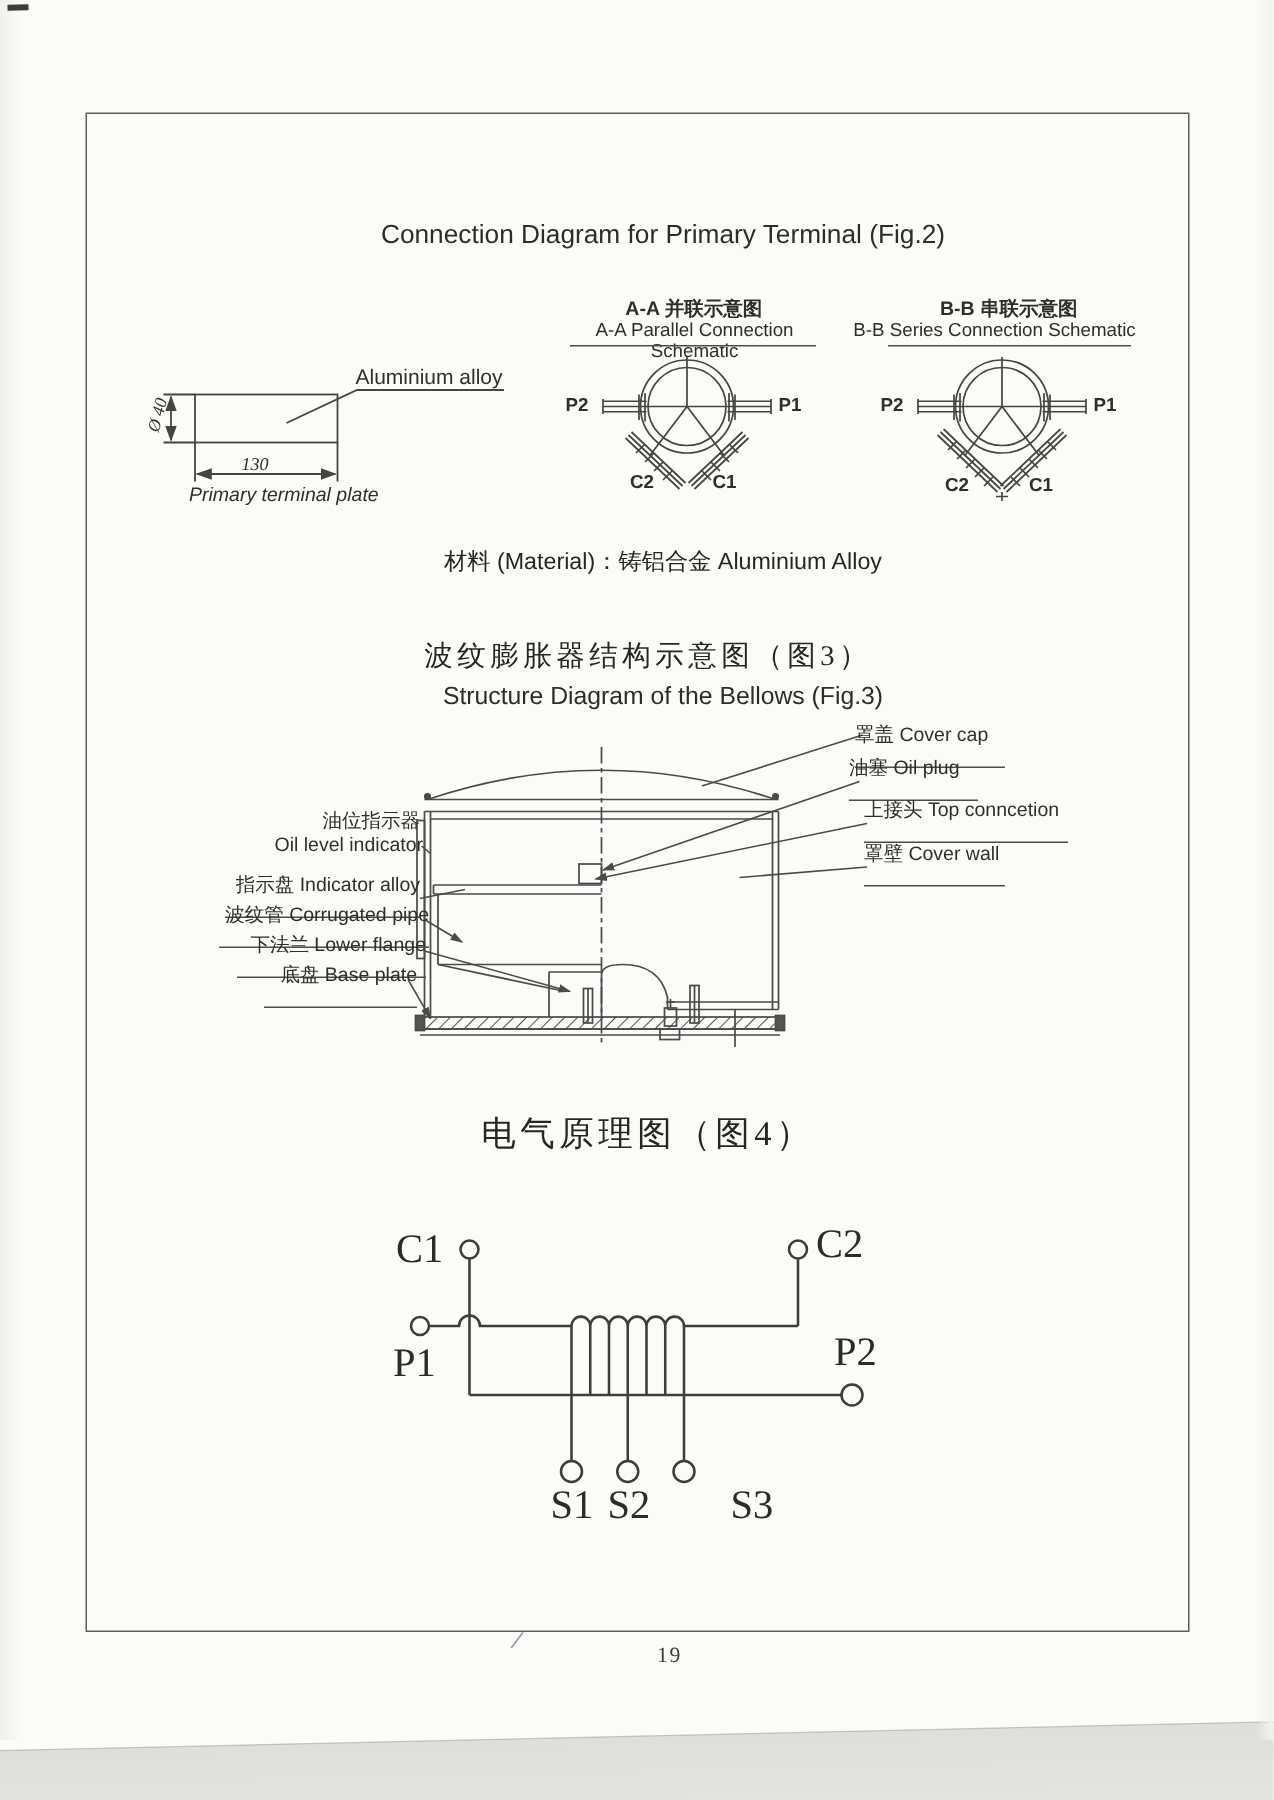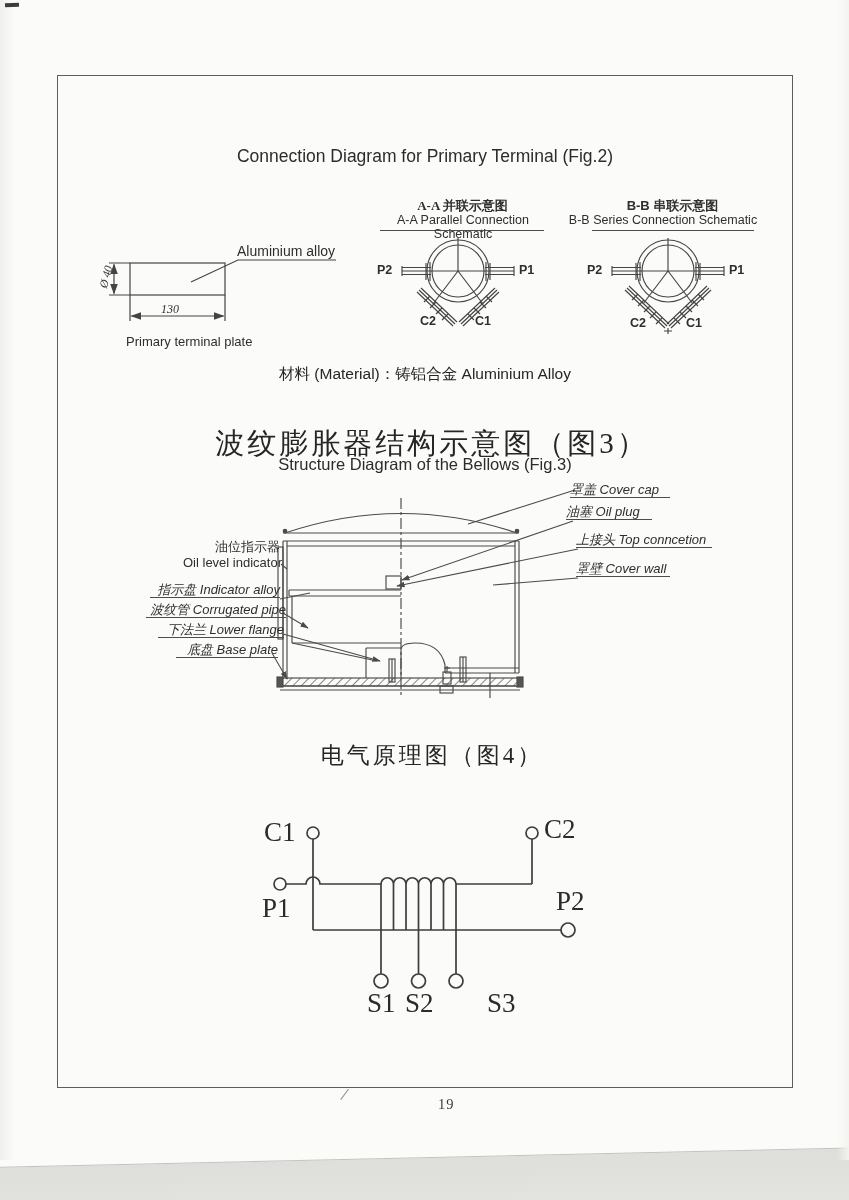--- a/index.html
+++ b/index.html
@@ -12,24 +12,24 @@
      background:linear-gradient(270deg,#f2f2ef, rgba(251,251,249,0)); }
   .abs { position:absolute; }
   .frame { position:absolute; left:57px; top:75px; width:736px; height:1013px;
      border:1.5px solid #5d5d5b; }
   .scan-dash { position:absolute; left:5px; top:3px; width:14px; height:4px; background:#3c3c3a; transform:rotate(-2deg); }
   .bottom-edge { position:absolute; left:-30px; top:1157px; width:920px; height:100px;
      background:linear-gradient(180deg,#dededb,#e9e9e6); border-top:1.5px solid #c2c2bf;
      transform:rotate(-1.3deg); }
   .title-zh { position:absolute; left:57px; width:736px; text-align:center; padding-left:14px;
      font-family:"Liberation Serif", serif; color:#262624; letter-spacing:3px; }
-  .title-en { position:absolute; left:57px; width:736px; text-align:center; 
+  .title-en { position:absolute; left:74px; width:736px; text-align:center; 
      color:#2c2c2a; }
   .callout { position:absolute; font-size:13px; color:#2e2e2c; white-space:nowrap; line-height:15px; }
-  .ul { border-bottom:1.3px solid #4c4c4a; padding-bottom:0;font-style:italic; }
+  .ul { border-bottom:1.3px solid #4c4c4a; padding-bottom:14px; }
   .r { text-align:right; }
   .term { position:absolute; font-family:"Liberation Serif", serif; font-size:27px; color:#2b2b29; }
   .sterm { position:absolute; font-size:12.5px; font-weight:bold; color:#2e2e2c; }
   .subline { position:absolute; height:1.4px; background:#4c4c4a; }
   svg { position:absolute; overflow:visible; }
   .ital { font-style:italic; font-family:"Liberation Serif", serif; }
 </style>
 </head>
 <body>
 
@@ -50,23 +50,23 @@
       <path d="M35,23 H14 M35,55 H14"></path>
       <line x1="19" y1="24.5" x2="19" y2="53.5" marker-start="url(#arrD)" marker-end="url(#arrD)"></line>
       <path d="M35,55 V81 M130,55 V81"></path>
       <line x1="36.5" y1="76" x2="128.5" y2="76" marker-start="url(#arrD)" marker-end="url(#arrD)"></line>
       <path d="M96,42 L143,20 H241"></path>
     </g>
   </svg>
   <span class="callout" style="left:237px; top:244px; font-size:14px;">Aluminium alloy</span>
   <span class="callout ital" style="left:96px; top:286px; font-size:11.5px; transform:rotate(-75deg); transform-origin:left top;">Ø 40</span>
   <span class="callout ital" style="left:161px; top:302px; font-size:12px;">130</span>
-  <span class="callout" style="left:126px; top:334px;">Primary terminal plate</span>
-
-  <span class="sterm" style="left:375px; top:197px; width:175px; text-align:center; font-size:13px;font-family:Liberation Serif, serif;">A-A 并联示意图</span>
+  <span class="callout" style="left:126px; top:322px;font-style:italic;">Primary terminal plate</span>
+
+  <span class="sterm" style="left:375px; top:197px; width:175px; text-align:center; font-size:13px;">A-A 并联示意图</span>
   <span class="sterm" style="left:368px; top:213px; width:190px; text-align:center; font-weight:normal;">A-A Parallel  Connection Schematic</span>
   <div class="subline" style="left:380px; top:230px; width:164px;"></div>
   <svg width="170" height="105" viewBox="0 0 170 105" style="left:375px; top:235px;">
     <g stroke="#454543" stroke-width="1.15" fill="none">
       <circle cx="83" cy="36" r="31"></circle>
       <circle cx="83" cy="36" r="26"></circle>
       <path d="M83,3 V36 M27,36 H139 M83,36 L58,69 M83,36 L108,69"></path>
       <path d="M27,32.5 H56 M27,39.5 H56 M27,31 V41"></path>
       <path d="M110,32.5 H139 M110,39.5 H139 M139,31 V41"></path>
       <path d="M51,28 V45 M55,27 V46 M111,27 V46 M115,28 V45"></path>
@@ -99,21 +99,21 @@
       <path d="M83,93 V99 M79,96 H87"></path>
     </g>
   </svg>
   <span class="sterm" style="left:587px; top:263px;">P2</span>
   <span class="sterm" style="left:729px; top:263px;">P1</span>
   <span class="sterm" style="left:630px; top:316px;">C2</span>
   <span class="sterm" style="left:686px; top:316px;">C1</span>
 
   <div class="title-en" style="top:364px; font-size:15.5px; color:#262624;">材料 (Material)：铸铝合金  Aluminium Alloy</div>
 
-  <div class="title-zh" style="top:424px; font-size:29px;">波纹膨胀器结构示意图（图3）</div>
+  <div class="title-zh" style="top:424px; font-size:19px;">波纹膨胀器结构示意图（图3）</div>
   <div class="title-en" style="top:455px; font-size:16.5px;">Structure Diagram of the Bellows (Fig.3)</div>
 
   <svg width="570" height="225" viewBox="0 0 570 225" style="left:150px; top:480px;">
     <defs>
       <pattern id="hatch" width="6" height="8" patternUnits="userSpaceOnUse" patternTransform="rotate(45)">
         <line x1="0" y1="0" x2="0" y2="8" stroke="#4a4a48" stroke-width="1.3"></line>
       </pattern>
       <marker id="arrL" viewBox="0 0 10 10" refX="9" refY="5" markerWidth="8" markerHeight="8" orient="auto">
         <path d="M0,1.6 L10,5 L0,8.4 z" fill="#4a4a48"></path>
       </marker>

